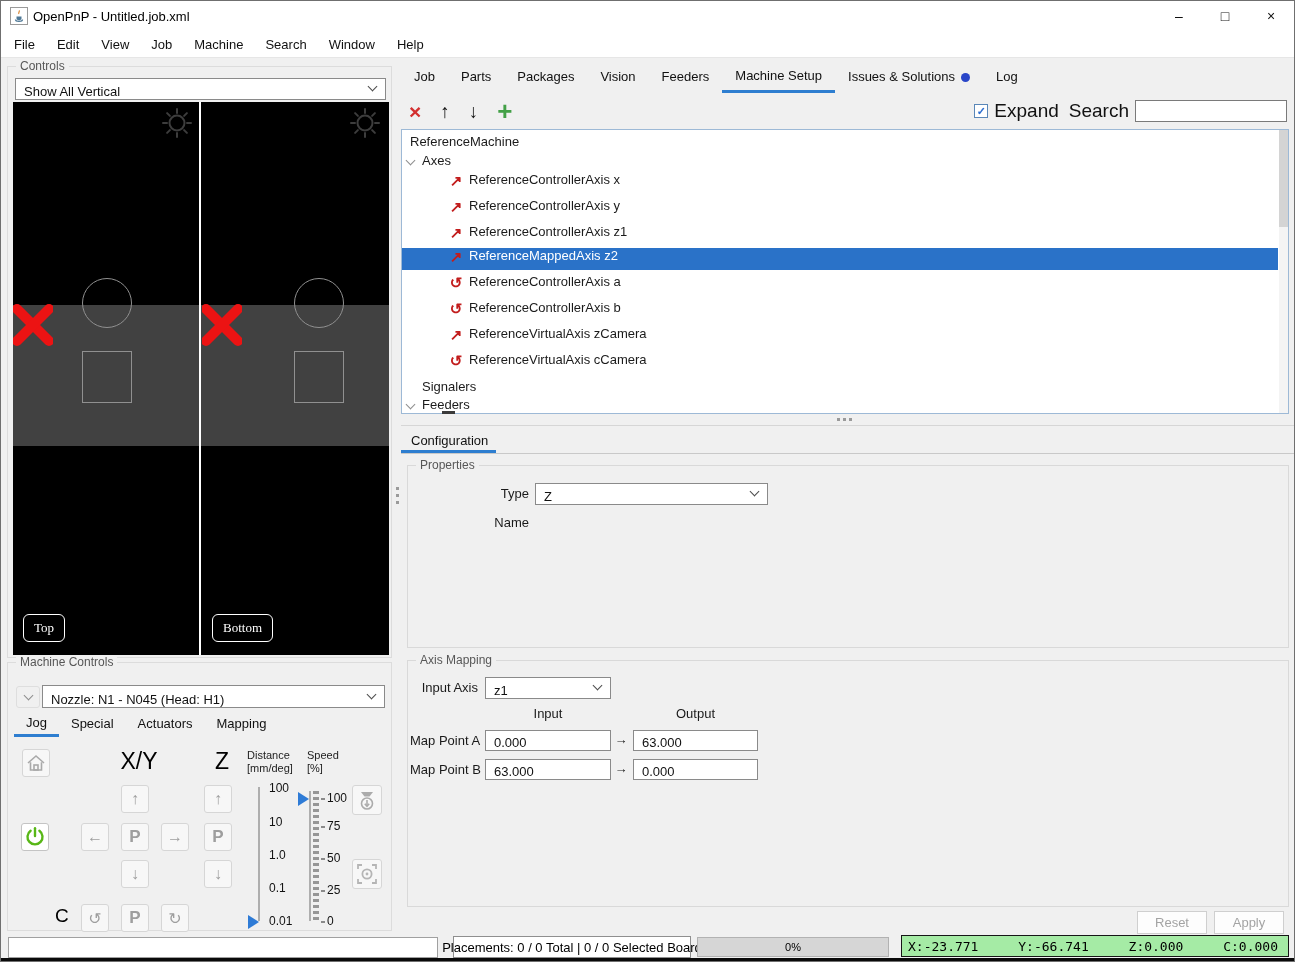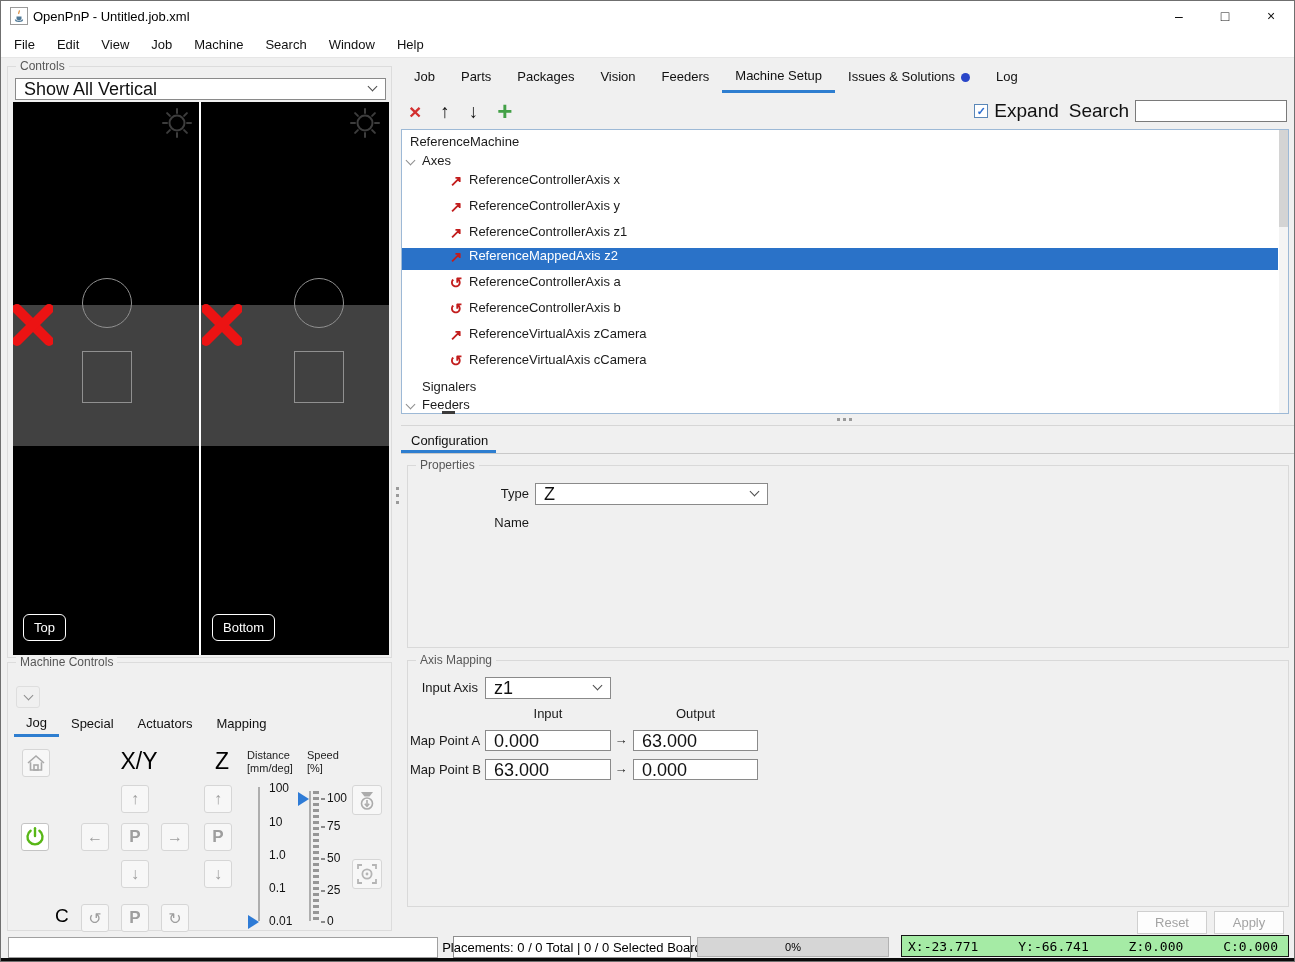--- a/index.html
+++ b/index.html
@@ -20,33 +20,33 @@
              border-bottom:1px solid #e6e6e6; display:flex; align-items:center; padding-left:2px; }
   .menu-item { font-size:13px; color:#111; padding:0 11px; }
 
   
   .group { position:absolute; border:1px solid #dcdcdc; }
   .legend { position:absolute; top:-8px; left:8px; background:#f0f0f0; padding:0 4px;
             font-size:12px; color:#575757; white-space:nowrap; }
 
   
   .combo, .field { position:absolute; background:#fff; border:1px solid #8a8a8a;
-                   display:flex; align-items:flex-start; padding:0 8px; font-size:18px; color:#111; }
+                   display:flex; align-items:flex-end; padding:0 8px; font-size:13px; color:#111; }
   .chev { width:7px; height:7px; border-right:1.6px solid #4c4c4c; border-bottom:1.6px solid #4c4c4c;
           transform:rotate(45deg); margin-top:-4px; }
   .combo .chev { position:absolute; right:9px; top:50%; margin-top:-6px; }
 
   
   .cam-area { position:absolute; background:#000; overflow:hidden; }
   .cam-pane { position:absolute; top:0; bottom:0; background:#000; overflow:hidden; }
   .cam-band { position:absolute; left:0; right:0; background:#414141; }
   .cam-circle { position:absolute; border:1px solid #909090; border-radius:50%; }
   .cam-square { position:absolute; border:1px solid #909090; }
   .cam-label { position:absolute; border:1.5px solid #fff; border-radius:6px; color:#fff;
-               font-size:13px; padding:5px 10px; background:rgba(0,0,0,.25); }
+               font-size:13px; padding:5px 10px; background:rgba(0,0,0,.25);font-family:Liberation Serif, serif; }
   .cam-divider { position:absolute; top:0; bottom:0; width:2px; background:#fff; }
 
   
   .mtabs { position:absolute; display:flex; align-items:stretch; }
   .mtab { padding:0 13px; height:32px; line-height:30px; font-size:13px; color:#111;
           display:flex; align-items:center; }
   .mtab.active { border-bottom:3px solid #2e7ed0; }
   .badge { display:inline-block; width:9px; height:9px; border-radius:50%;
            background:#2946c8; margin-left:6px; }
 
@@ -215,20 +215,24 @@
       </div>
     </div>
   </div>
 
   <div class="group" style="left:6px;top:661px;width:385px;height:269px">
     <span class="legend">Machine Controls</span>
 
     <div class="abs" style="left:8px;top:23px;width:24px;height:22px;border:1px solid #dedede;border-radius:3px;display:flex;align-items:center;justify-content:center">
       <span class="chev" style="border-color:#8e8e8e"></span>
     </div>
+    <div class="combo" style="left:34px;top:22px;width:343px;height:23px">
+      <span>Nozzle: N1 - N045 (Head: H1)</span>
+      <span class="chev"></span>
+    </div>
 
     <div class="mtabs" style="left:6px;top:48px">
       <div class="mtab active" style="height:26px;line-height:23px;padding:0 12px">
           <span>Jog</span>
         </div>
       <div class="mtab" style="height:26px;padding:0 12px">
           <span>Special</span>
         </div>
       <div class="mtab" style="height:26px;padding:0 12px">
           <span>Actuators</span>

